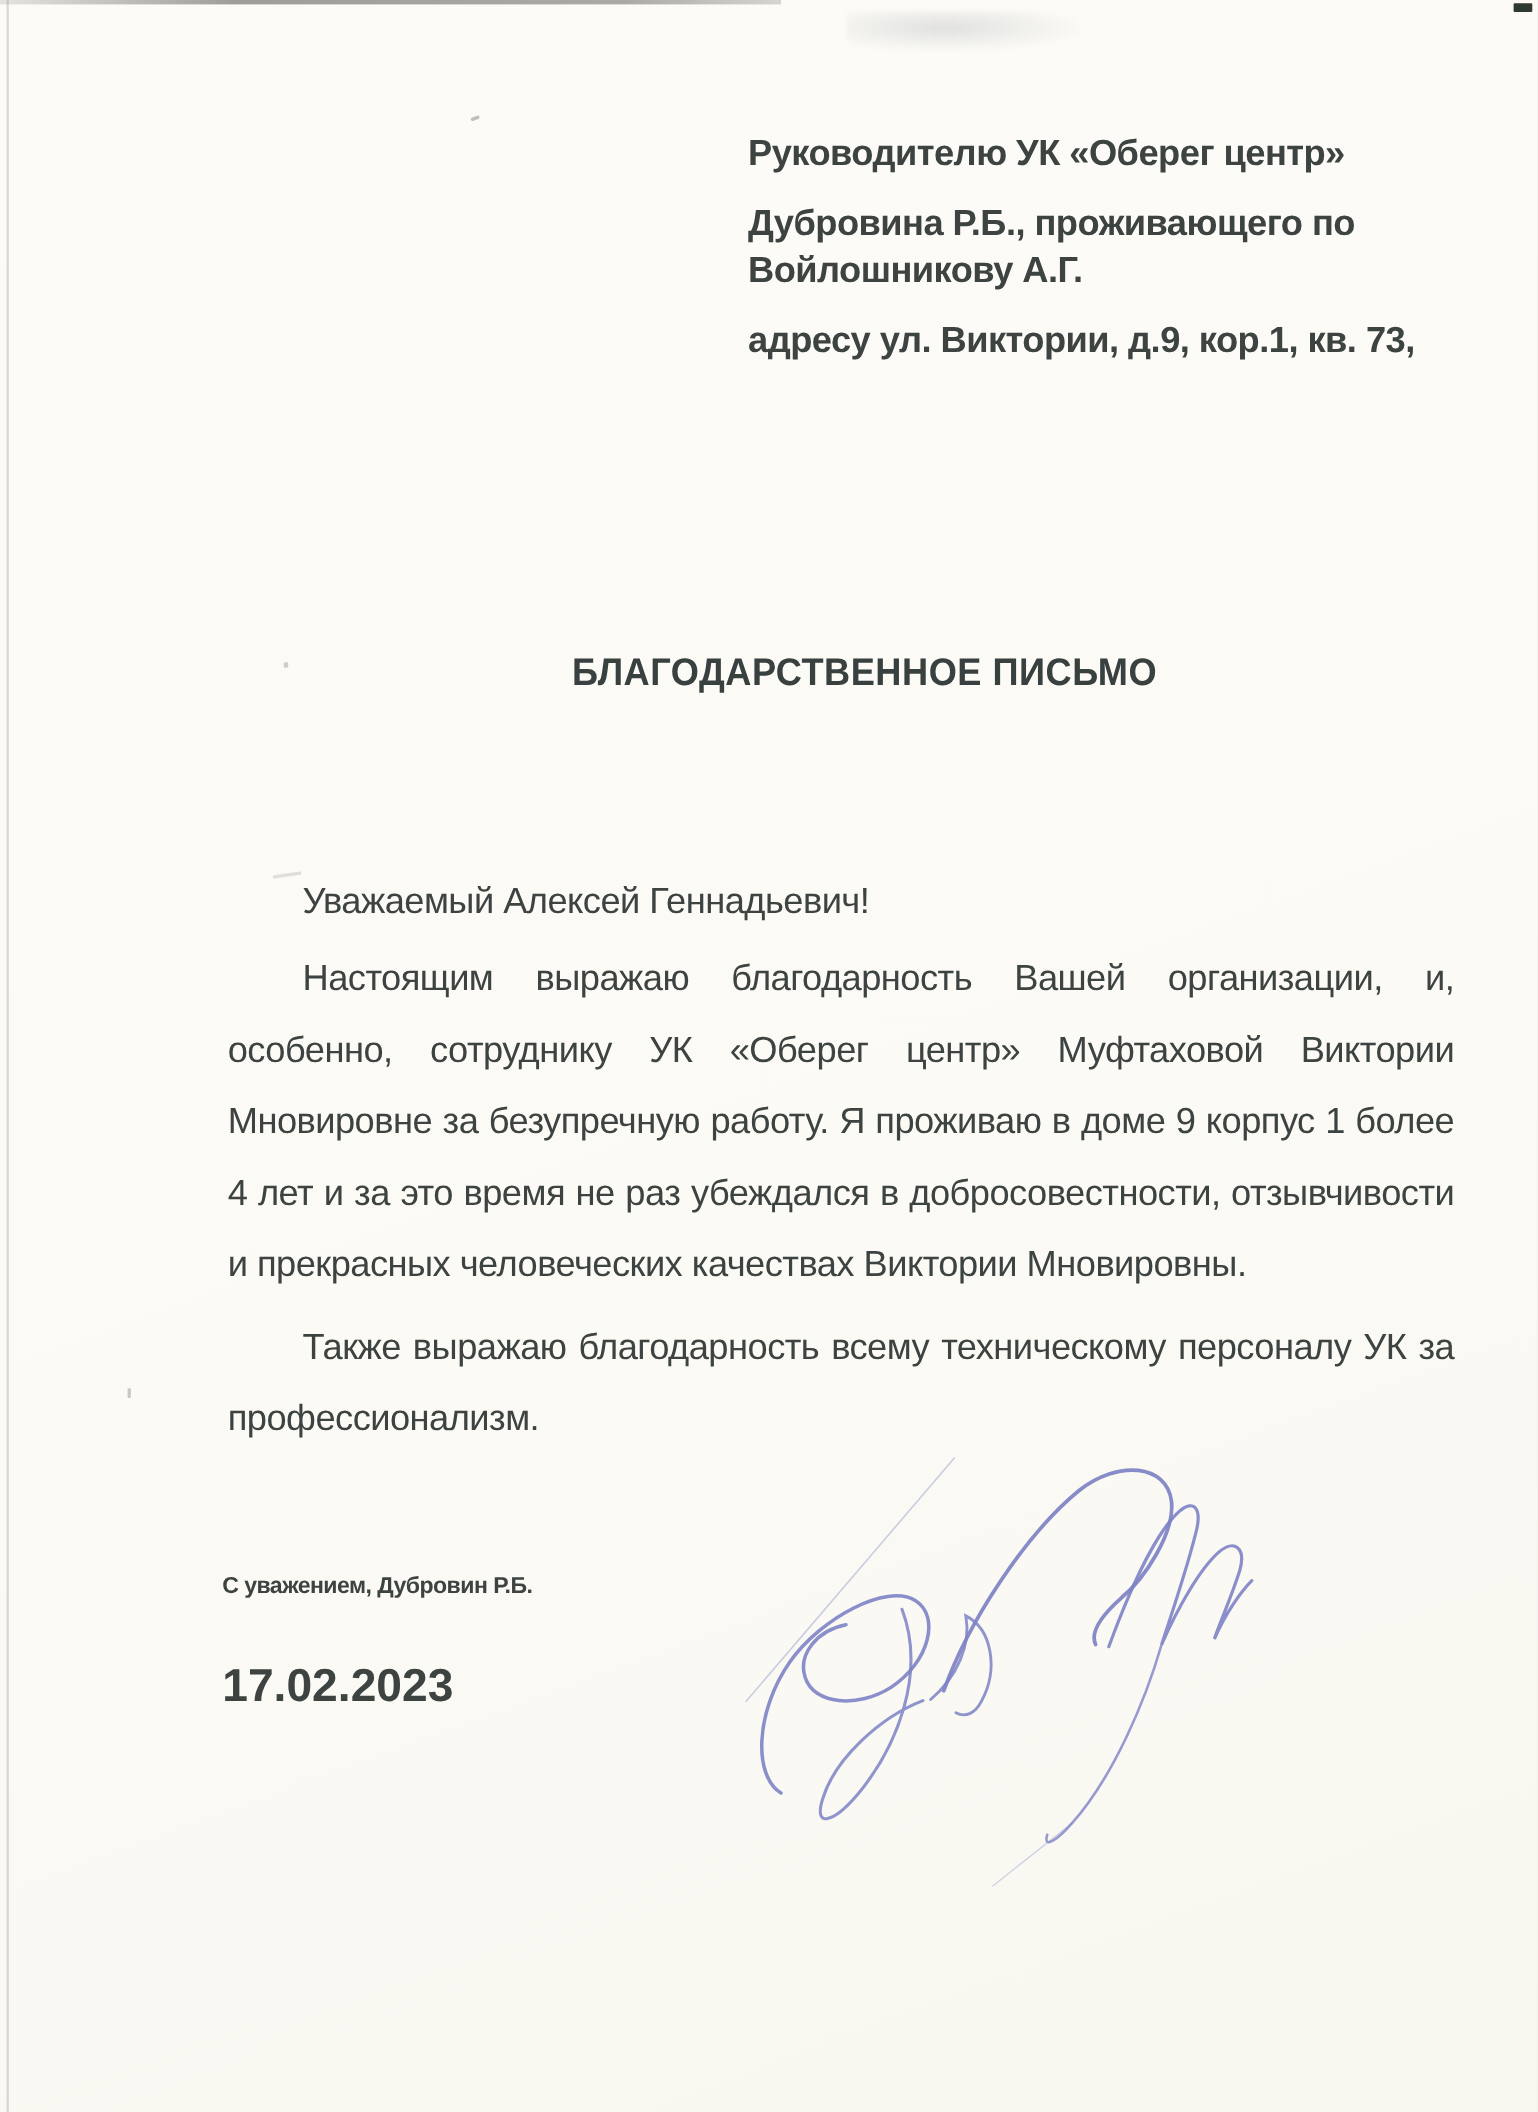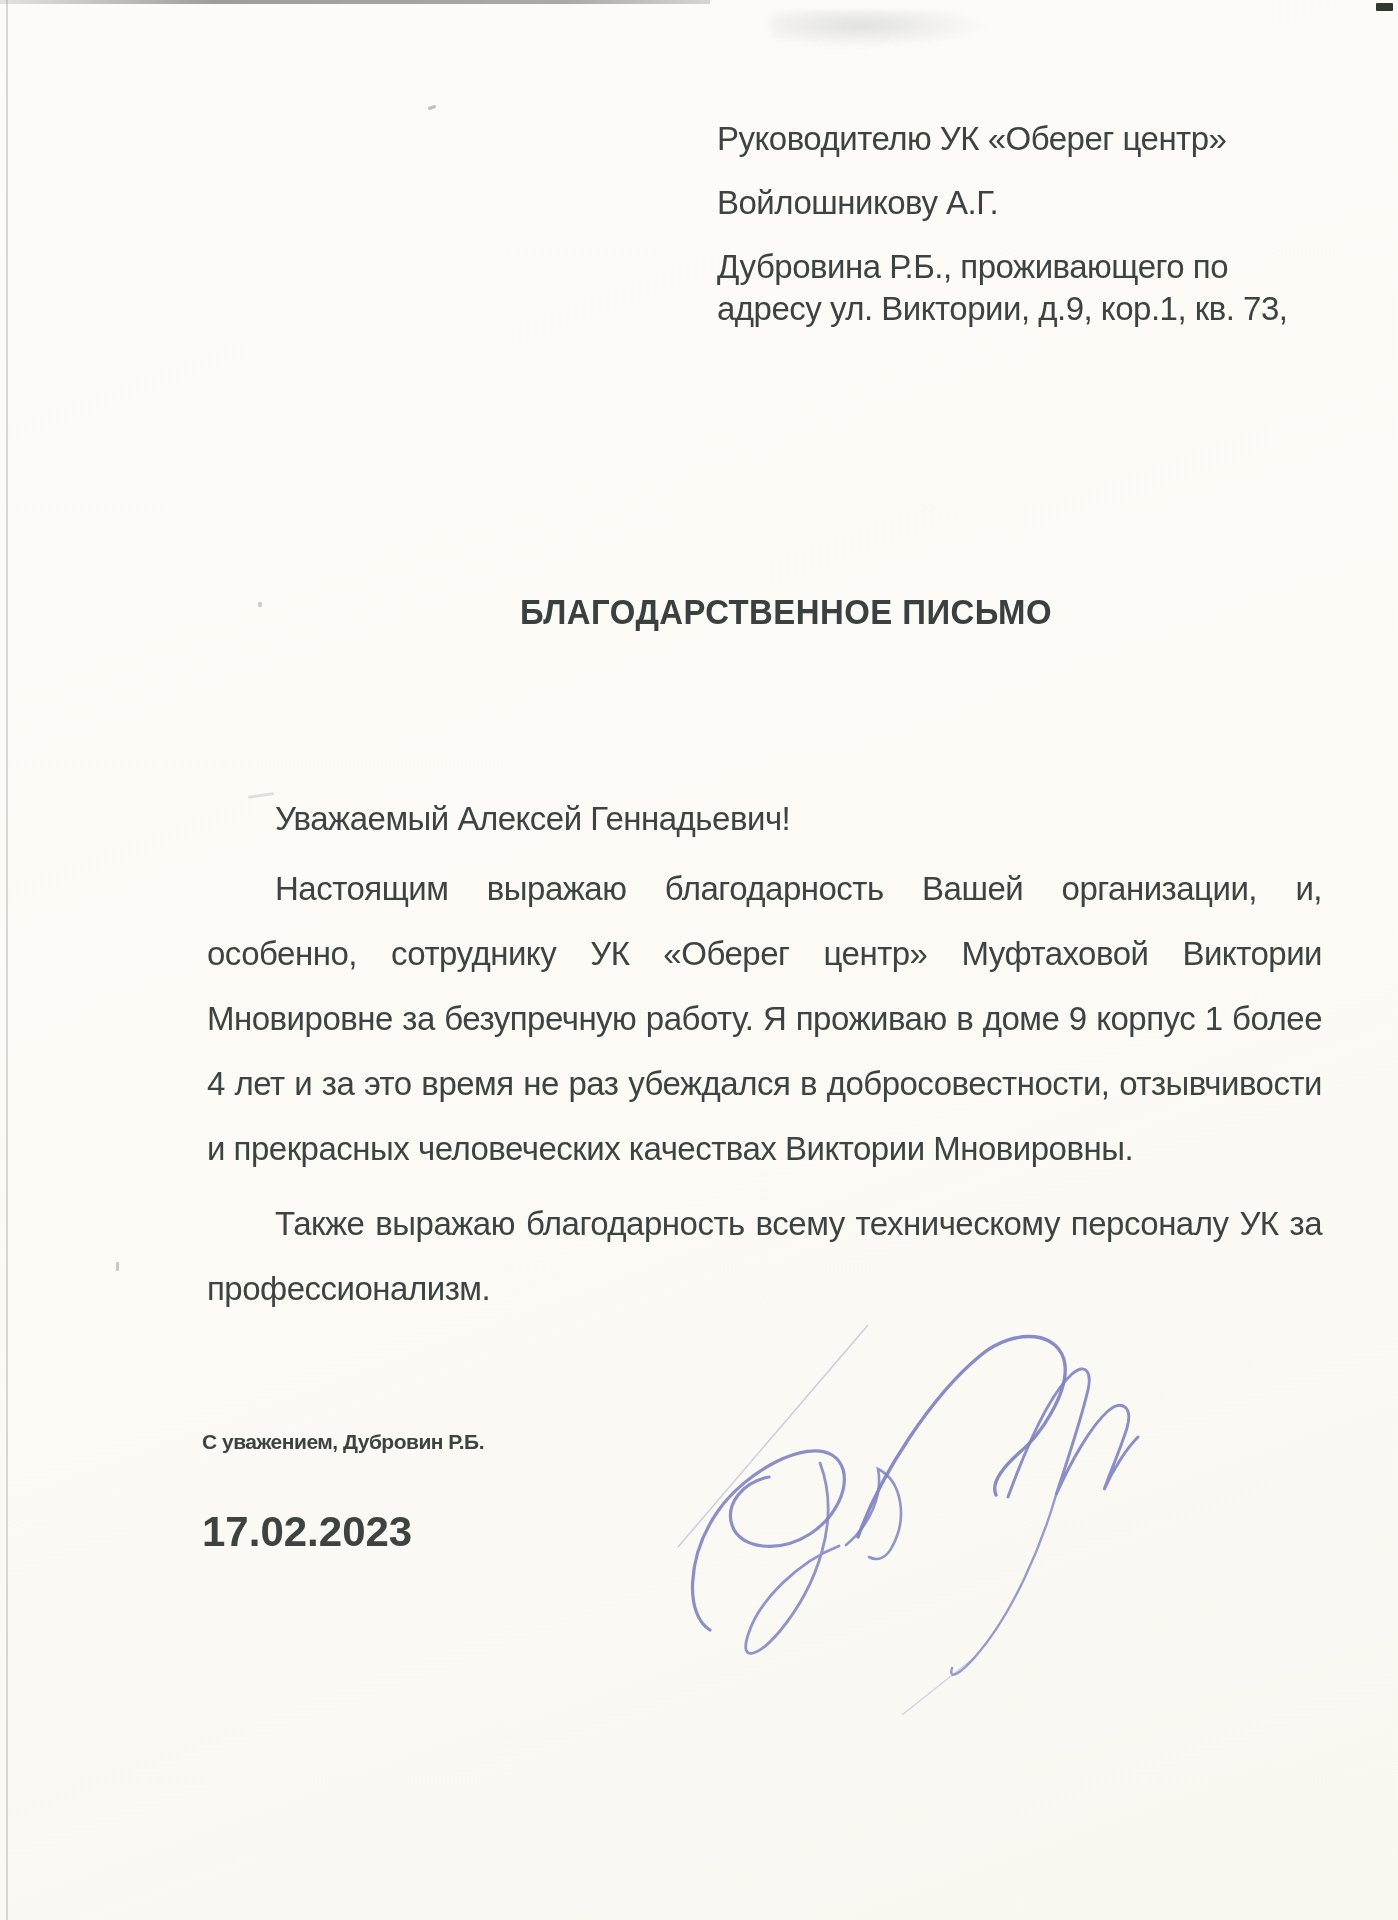--- a/index.html
+++ b/index.html
@@ -30,22 +30,22 @@
     position:absolute;top:0;left:6px;width:2px;height:100%;
     background:rgba(150,150,146,.35);
   }
   .speck{position:absolute;background:#8a8d8b;opacity:.55;border-radius:1px;}
   .speck-1{top:106px;left:428px;width:8px;height:3px;transform:rotate(-20deg);}
   .speck-2{top:602px;left:258px;width:4px;height:5px;opacity:.4;}
   .speck-3{top:1262px;left:116px;width:3px;height:9px;opacity:.45;}
   .speck-4{top:794px;left:248px;width:26px;height:3px;opacity:.25;transform:rotate(-8deg);}
   
   .recipient{
-    position:absolute;top:118px;left:717px;width:660px;
-    font-weight:normal;font-size:33px;letter-spacing:-0.5px;
+    position:absolute;top:118px;left:680px;width:660px;
+    font-weight:bold;font-size:33px;letter-spacing:-0.5px;
   }
   .recipient-line{line-height:42px;}
   .recipient-gap{margin-bottom:22px;}
   .letter-title{
     position:absolute;top:592px;left:520px;
     font-weight:bold;font-size:35px;letter-spacing:0.5px;
     color:#394140;white-space:nowrap;
     transform:scaleX(0.94);transform-origin:left top;
   }
   .letter-body{
@@ -76,22 +76,22 @@
   <div class="scan-corner-dash"></div>
   <div class="scan-top-smudge"></div>
   <div class="scan-left-line"></div>
   <div class="speck speck-1"></div>
   <div class="speck speck-2"></div>
   <div class="speck speck-3"></div>
   <div class="speck speck-4"></div>
 
   <div class="recipient">
     <div class="recipient-line recipient-gap">Руководителю УК «Оберег центр»</div>
+    <div class="recipient-line">Дубровина Р.Б., проживающего по</div>
     <div class="recipient-line recipient-gap">Войлошникову А.Г.</div>
-    <div class="recipient-line">Дубровина Р.Б., проживающего по</div>
     <div class="recipient-line">адресу ул. Виктории, д.9, кор.1, кв. 73,</div>
   </div>
 
   <div class="letter-title">БЛАГОДАРСТВЕННОЕ ПИСЬМО</div>
 
   <div class="letter-body">
     <p class="greeting">Уважаемый Алексей Геннадьевич!</p>
     <p class="para">Настоящим выражаю благодарность Вашей организации, и, особенно, сотруднику УК «Оберег центр» Муфтаховой Виктории Мновировне за безупречную работу. Я проживаю в доме 9 корпус 1 более 4 лет и за это время не раз убеждался в добросовестности, отзывчивости и прекрасных человеческих качествах Виктории Мновировны.</p>
     <p class="para">Также выражаю благодарность всему техническому персоналу УК за профессионализм.</p>
   </div>

